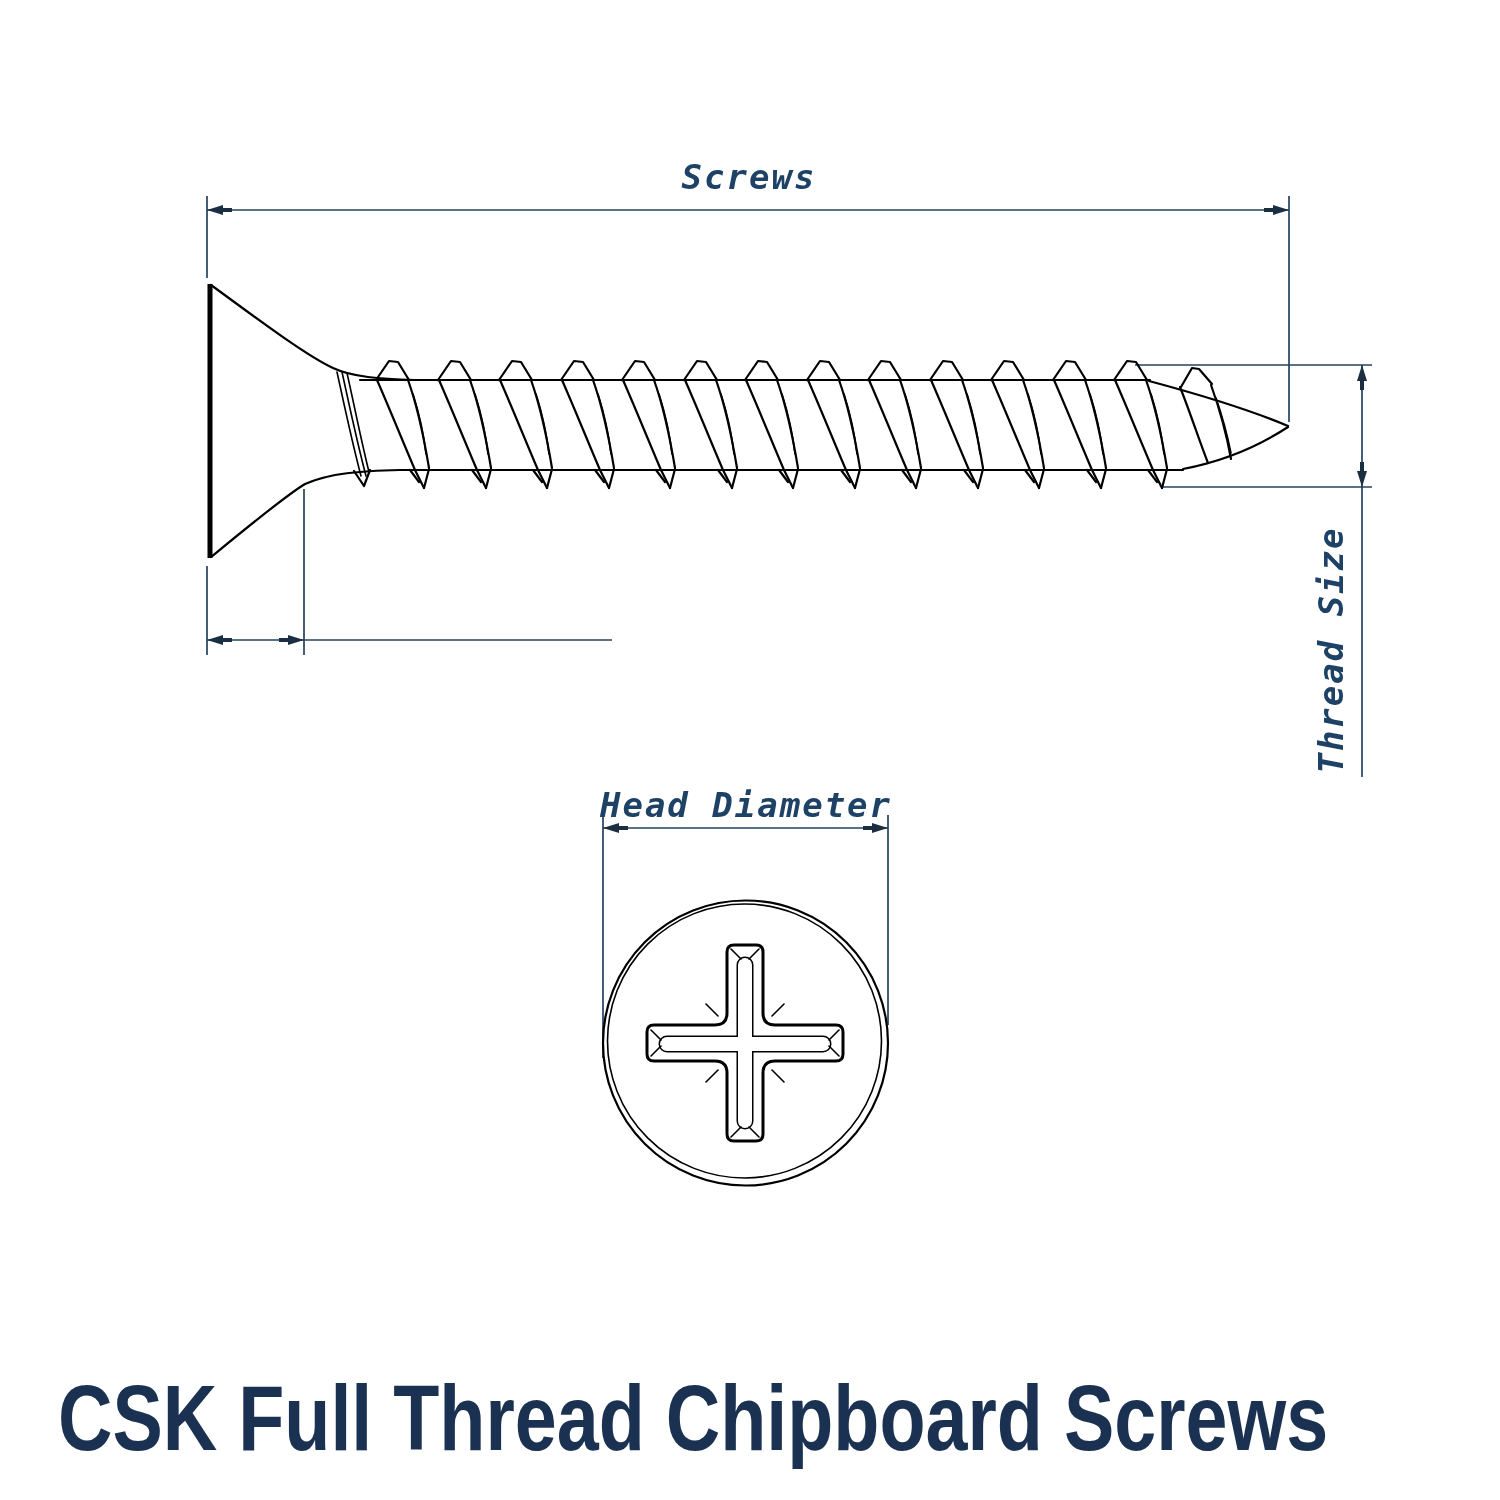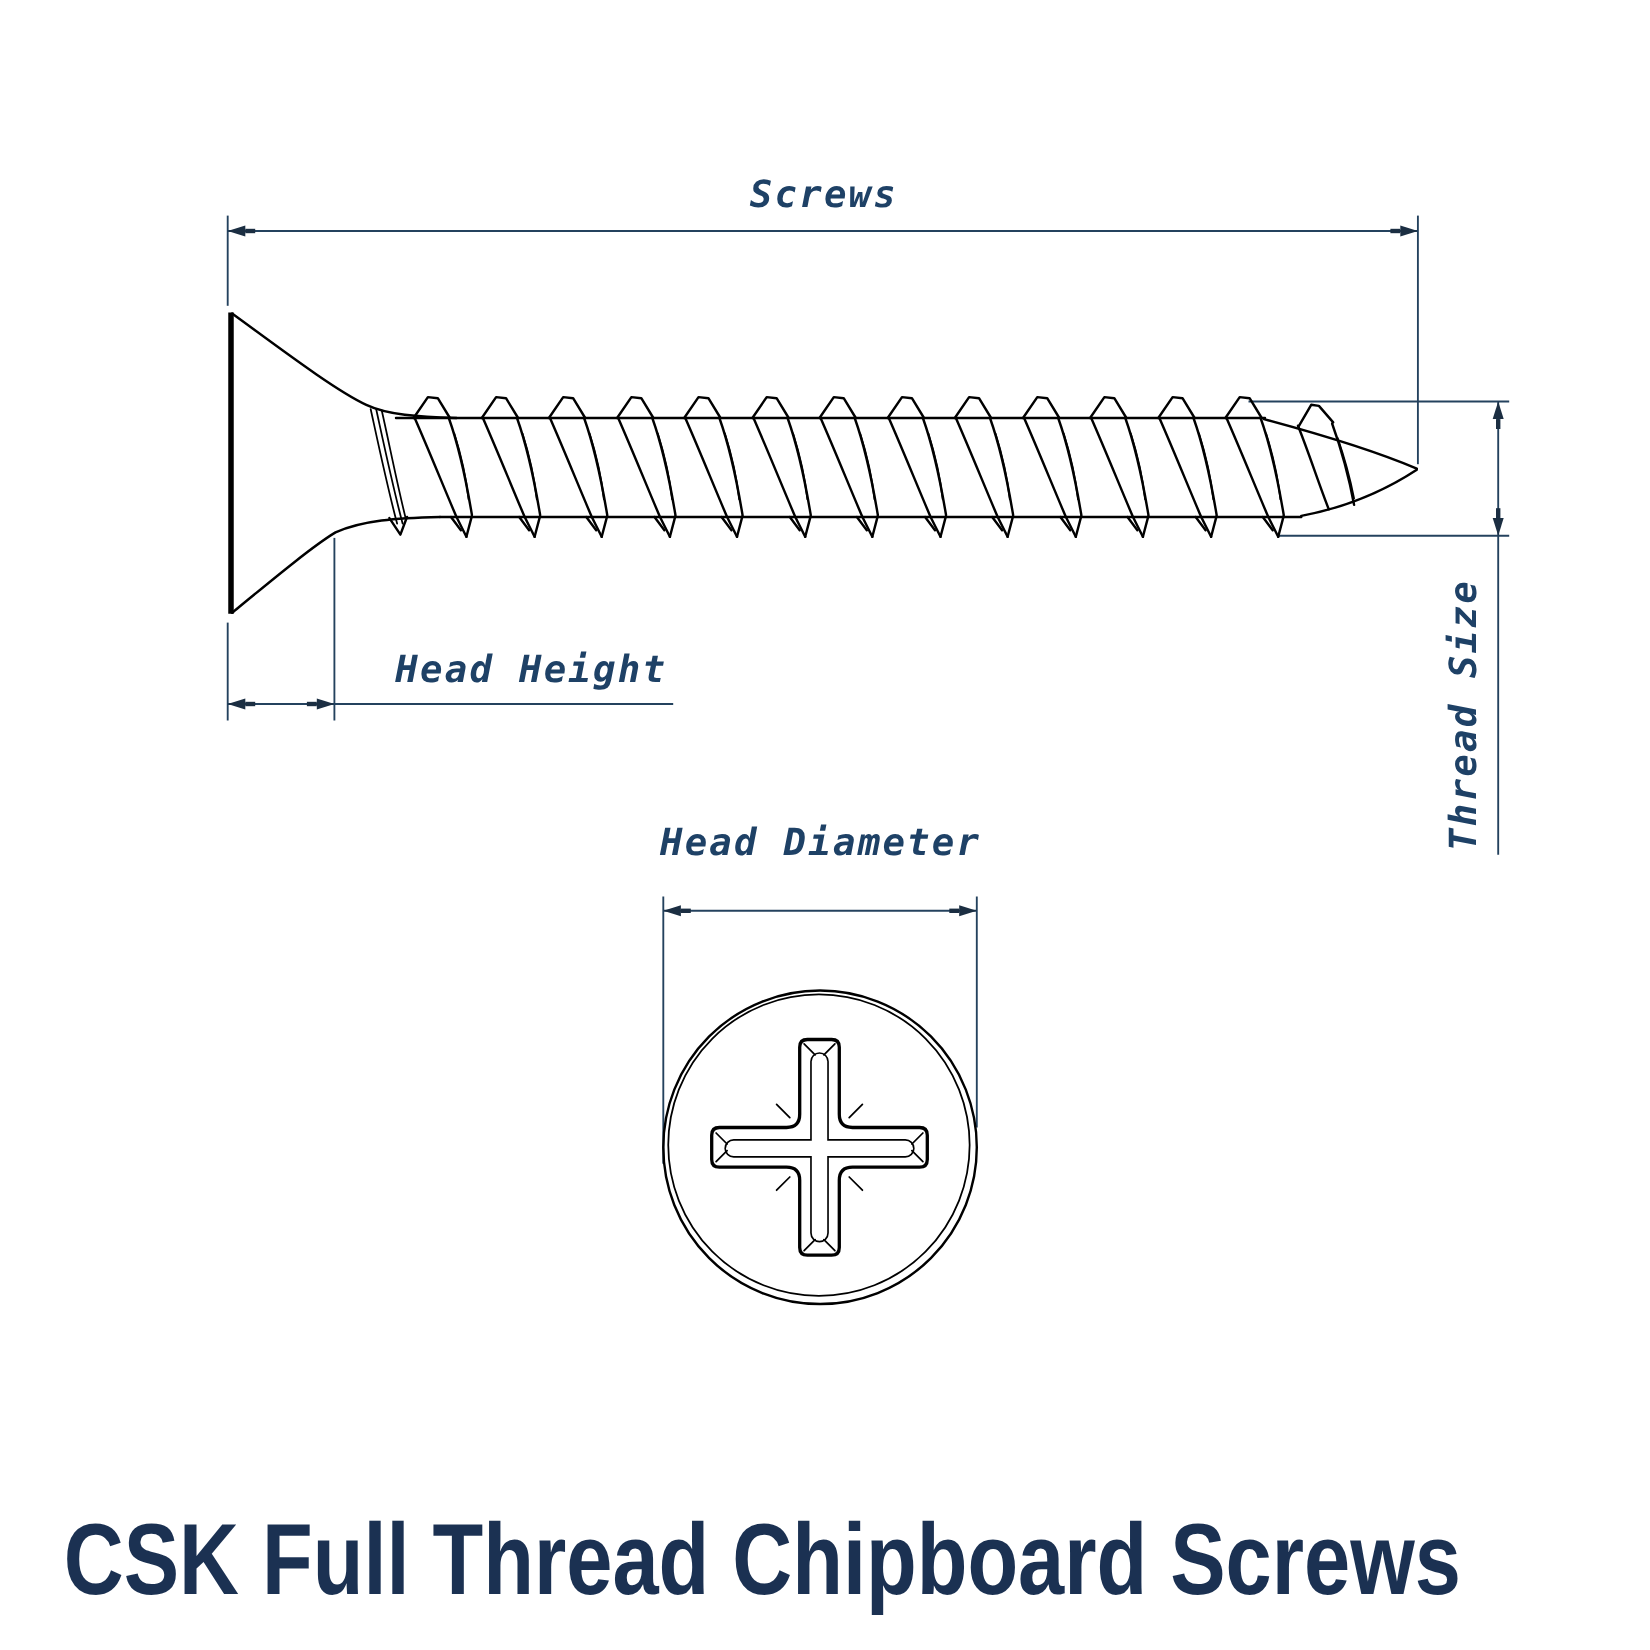--- a/index.html
+++ b/index.html
@@ -161,21 +161,20 @@
         <path d="M718,1016 L706,1004"></path>
           <path d="M772,1016 L784,1004"></path>
         <path d="M718,1070 L706,1082"></path>
           <path d="M772,1070 L784,1082"></path>
       </g>
     </g>
   </svg>
 
   <div class="dim-label" style="left:749px;top:177px">Screws</div>
 
-  <div class="dim-label" style="left:483px;top:609px">Head Height</div>
 
   <div class="dim-label rotated" style="left:1331px;top:650px">Thread Size</div>
 
-  <div class="dim-label" style="left:746px;top:766px">Head Diameter</div>
+  <div class="dim-label" style="left:746px;top:805px">Head Diameter</div>
 
   <h1 class="title">CSK Full Thread Chipboard Screws</h1>
 
 </div>
 
 </body></html>

